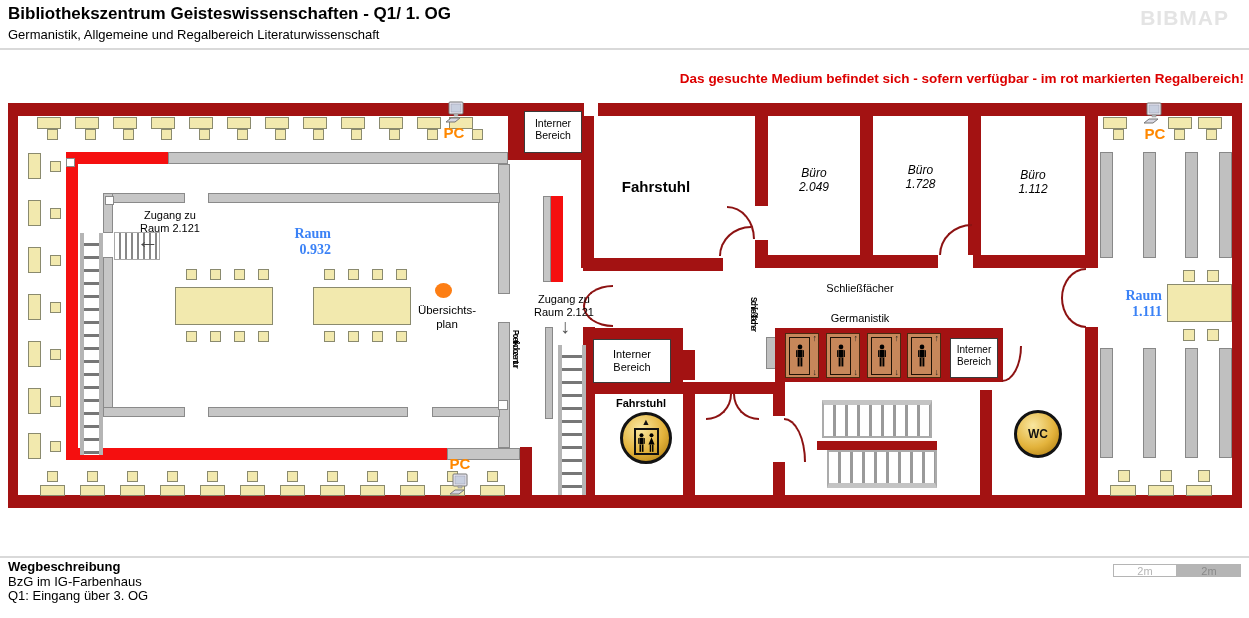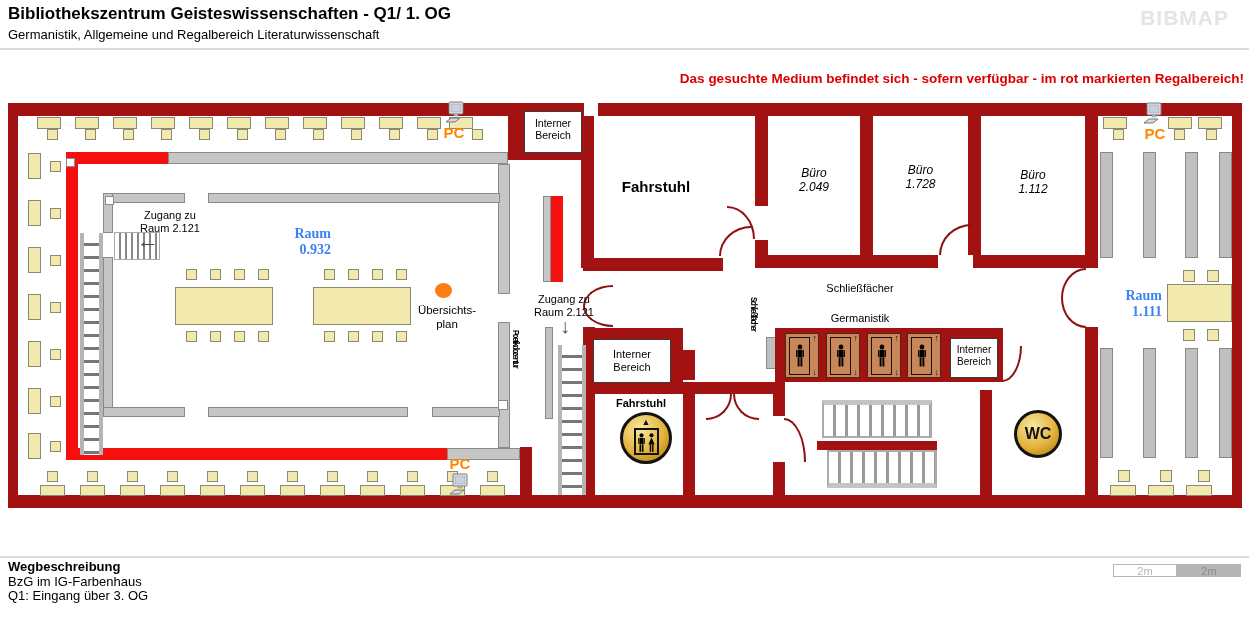--- a/index.html
+++ b/index.html
@@ -33,21 +33,21 @@
   .pctxt{position:absolute;font-weight:bold;font-size:15px;color:#ff8800;text-align:center;z-index:5;}
   .arrow{position:absolute;color:#4a4a4a;font-weight:bold;z-index:5;line-height:1;}
   .icon{position:absolute;z-index:5;}
   
   .pcell{position:absolute;top:333px;width:34px;height:45px;background:#c7875a;border:1px solid #4a2a10;box-sizing:border-box;z-index:2;}
   .pcell .door{position:absolute;left:3px;top:3px;width:19px;height:36px;border:1px solid #1e1206;display:flex;align-items:center;justify-content:center;}
   .pcell .au{position:absolute;right:1px;top:0;font-size:9px;color:#222;line-height:1;}
   .pcell .ad{position:absolute;right:1px;bottom:0;font-size:9px;color:#222;line-height:1;}
   
   .gold{position:absolute;border-radius:50%;background:radial-gradient(circle at 38% 30%,#f9e7a0,#e3b33c 55%,#a87408);border:3px solid #131313;box-sizing:border-box;z-index:5;}
-  .wcicon{display:flex;align-items:center;justify-content:center;font-weight:bold;font-size:16px;color:#111;}
+  .wcicon{display:flex;align-items:center;justify-content:center;font-weight:bold;font-size:12px;color:#111;}
   .lift .tri{position:absolute;top:3px;left:50%;transform:translateX(-50%);font-size:9px;color:#111;line-height:1;}
   .lift .frame{position:absolute;left:11px;top:13px;width:25px;height:27px;border:2px solid #111;box-sizing:border-box;display:flex;align-items:flex-end;justify-content:center;gap:1px;}
   
   .title{position:absolute;left:8px;top:4px;font-size:17px;font-weight:bold;}
   .subtitle{position:absolute;left:8px;top:27px;font-size:13px;}
   .logo{position:absolute;right:20px;top:6px;font-size:21px;font-weight:bold;color:#e4e4e4;letter-spacing:1px;}
   .divider{position:absolute;left:0;width:1249px;height:2px;background:#d9d9d9;}
   .notice{position:absolute;right:5px;top:71px;font-size:13.5px;font-weight:bold;color:#dc0000;z-index:6;}
   .foot{position:absolute;left:8px;font-size:13px;}
   .scalebox{position:absolute;top:564px;width:64px;height:13px;box-sizing:border-box;border:1px solid #b5b5b5;font-size:11px;text-align:center;line-height:12px;}

